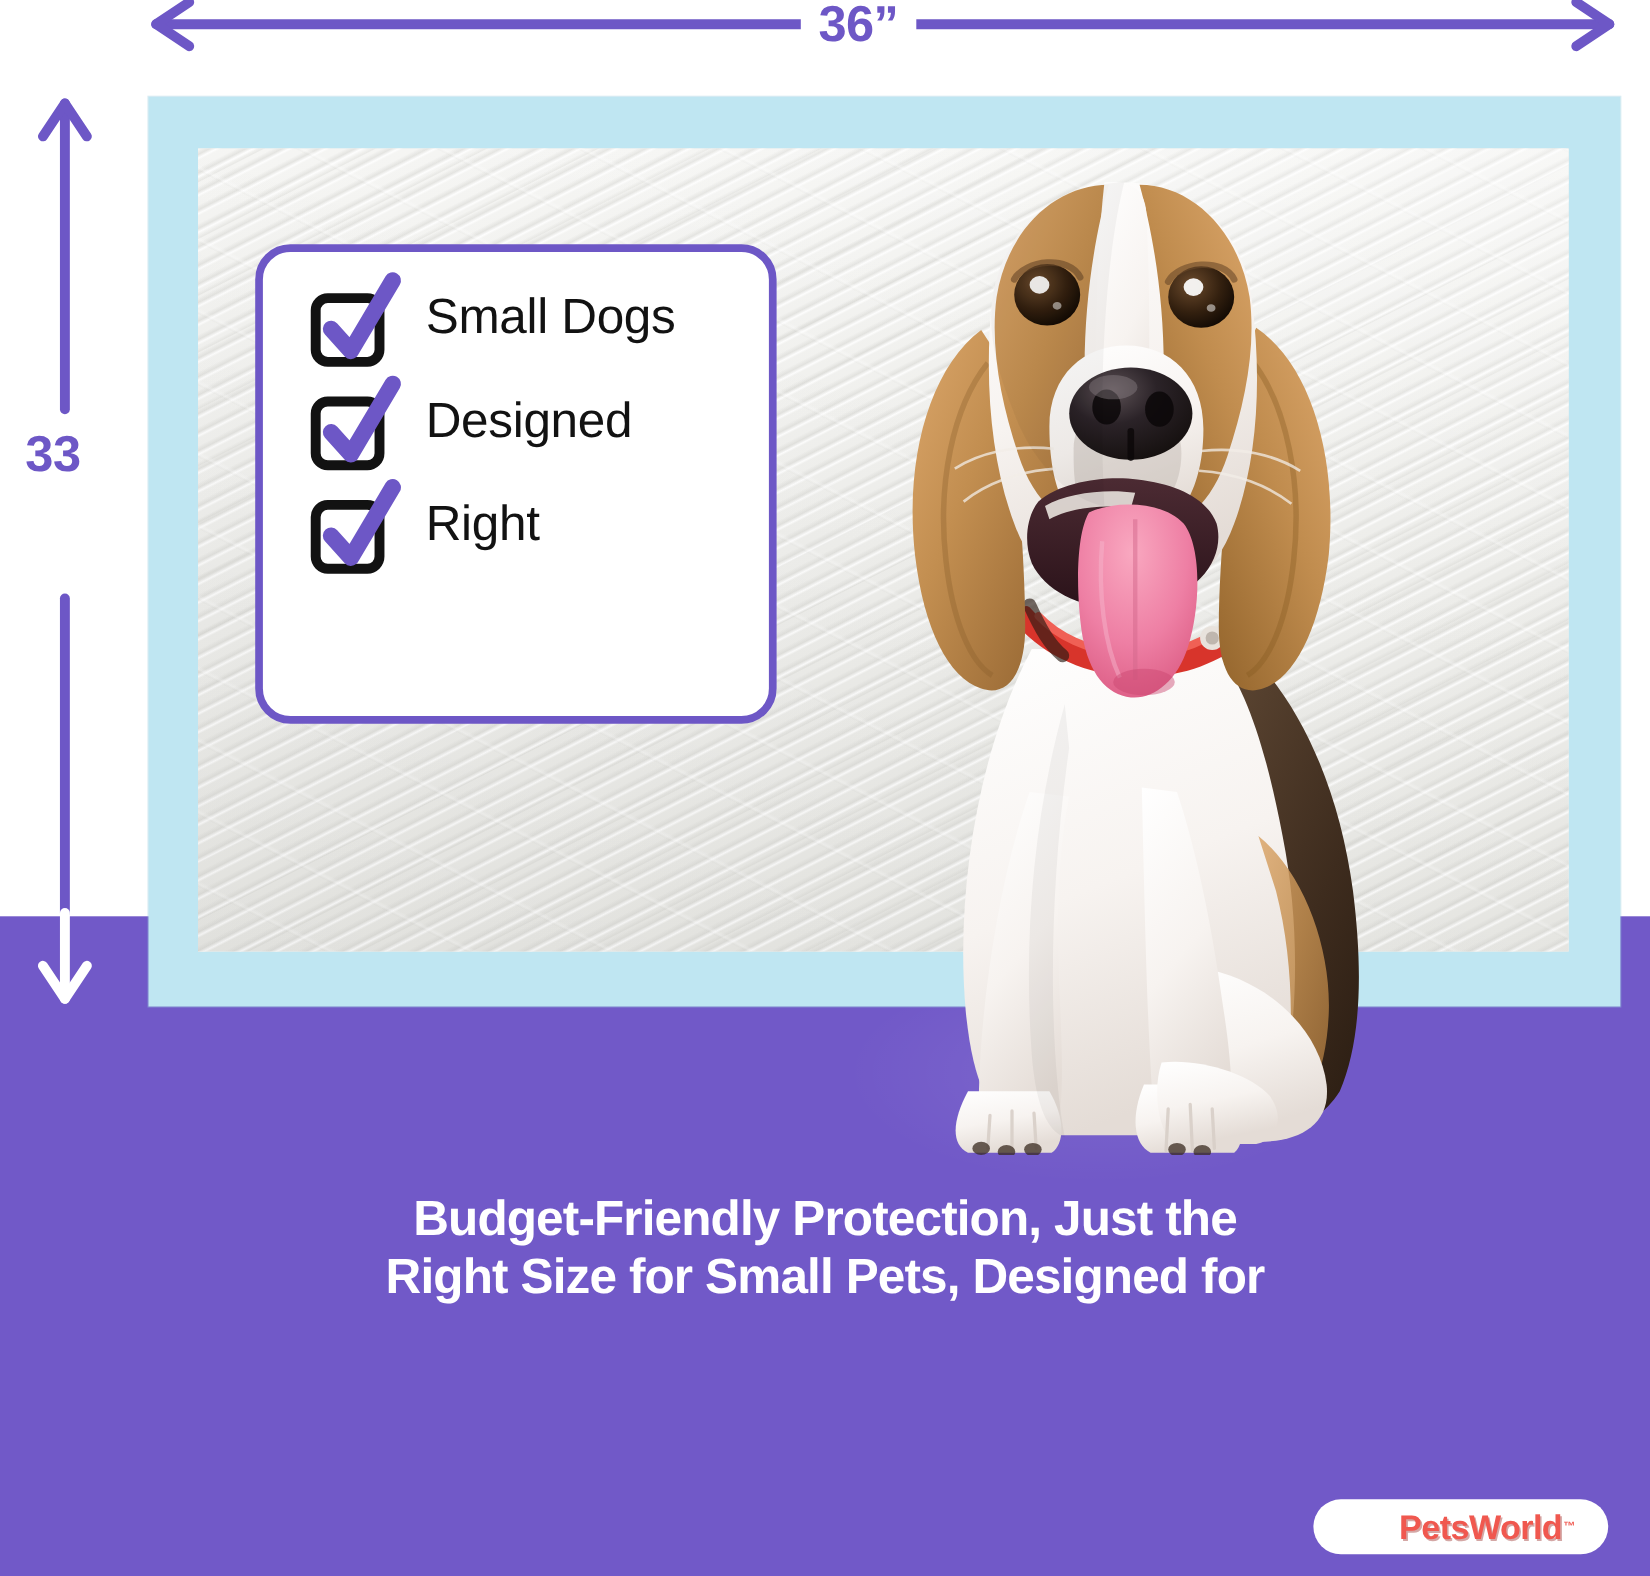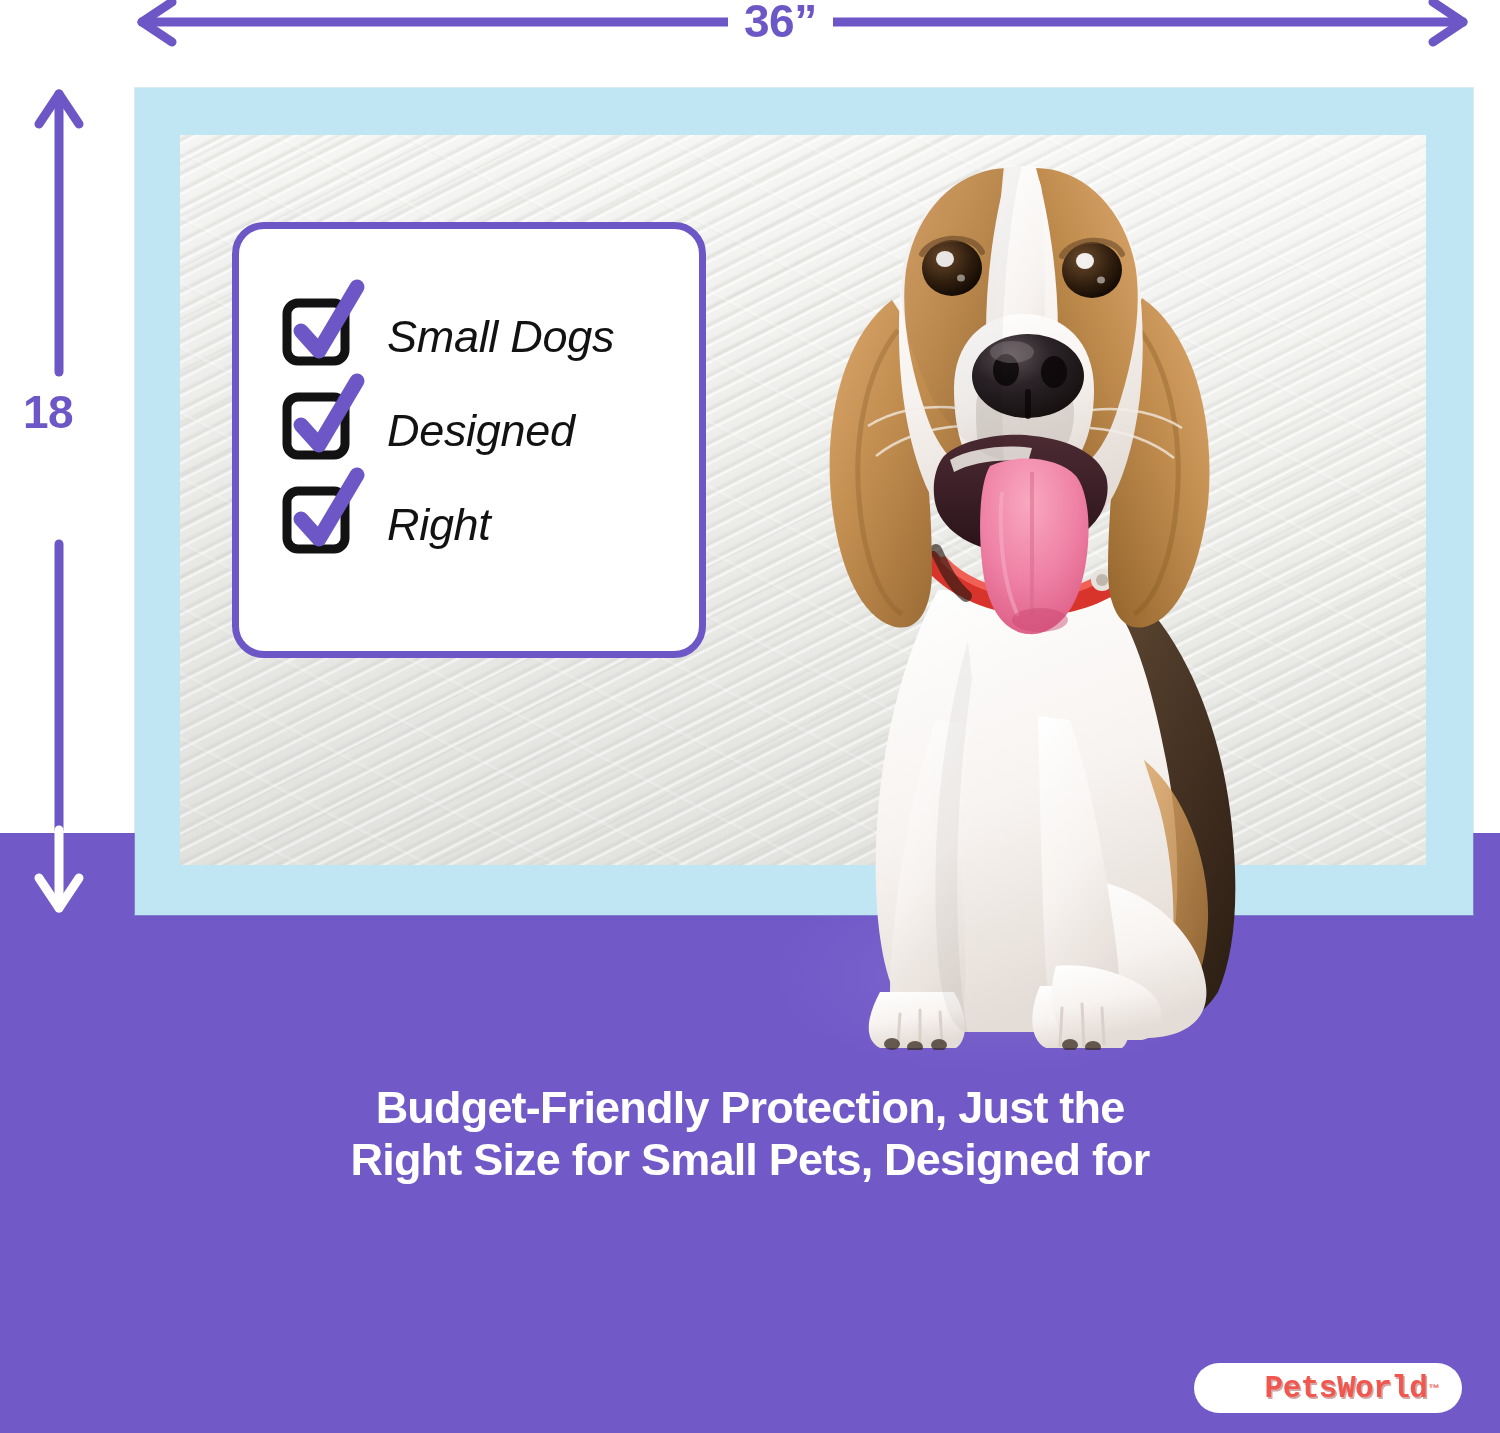--- a/index.html
+++ b/index.html
@@ -87,23 +87,22 @@
     position: absolute;
     left: 232px; top: 222px;
     width: 474px; height: 436px;
     background: #FFFFFF;
     border: 7px solid #6D57C6;
     border-radius: 32px;
     padding: 36px 0 0 44px;
   }
   .check-row {
     display: flex;
-    align-items: flex-end;
+    align-items: flex-start;
     height: 94px;
-    font-style: italic;
   }
   .cbox {
     position: relative;
     width: 62px; height: 62px;
     flex: 0 0 62px;
     margin-right: 42px;
   }
   .cbox svg { position: absolute; left: -6px; top: -18px; overflow: visible; }
   .check-label {
     font-size: 45px;
@@ -139,21 +138,21 @@
     position: absolute;
     left: 1194px; top: 1363px;
     width: 268px; height: 50px;
     background: #FFFFFF;
     border-radius: 25px;
     display: flex;
     align-items: center;
     justify-content: center;
   }
   .logo-text {
-    font-family: Liberation Mono, monospace;
+    font-family: Liberation Sans, sans-serif;
     font-weight: bold;
     font-size: 31px;
     color: #F0584F;
     letter-spacing: -0.5px;
     text-shadow: 1.5px 1.5px 0 rgba(160,60,55,0.45);
     line-height: 1;
     margin-left: 48px;
   }
   .logo-tm {
     font-family: "Liberation Sans", sans-serif;
@@ -420,21 +419,21 @@
         <line x1="29" y1="12" x2="29" y2="290"></line>
         <polyline points="9,42 29,12 49,42"></polyline>
         <line x1="29" y1="462" x2="29" y2="748"></line>
       </g>
       <g stroke="#FFFFFF" stroke-width="9" fill="none" stroke-linecap="round" stroke-linejoin="round">
         <line x1="29" y1="748" x2="29" y2="826"></line>
         <polyline points="9,796 29,826 49,796"></polyline>
       </g>
     </svg>
   </div>
-  <div class="dim-v">18</div>
+  <div class="dim-v">33</div>
 
   <div class="headline">
     <span class="hl-line">Budget-Friendly Protection, Just the</span>
     <span class="hl-line">Right Size for Small Pets, Designed for</span>
   </div>
 
   <div class="logo">
     <span class="logo-text">PetsWorld</span>
       <span class="logo-tm">™</span>
   </div>

